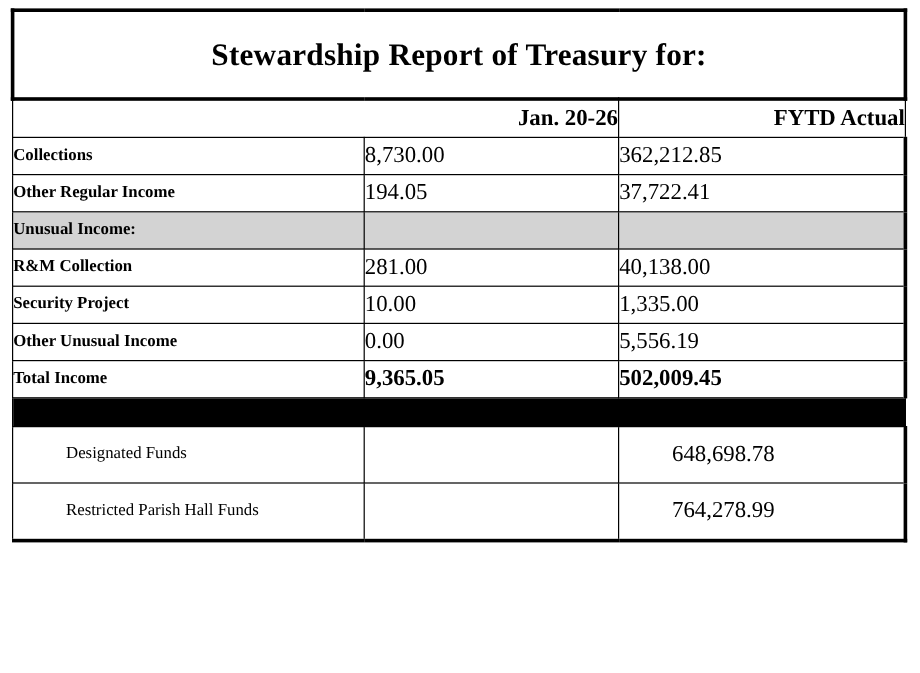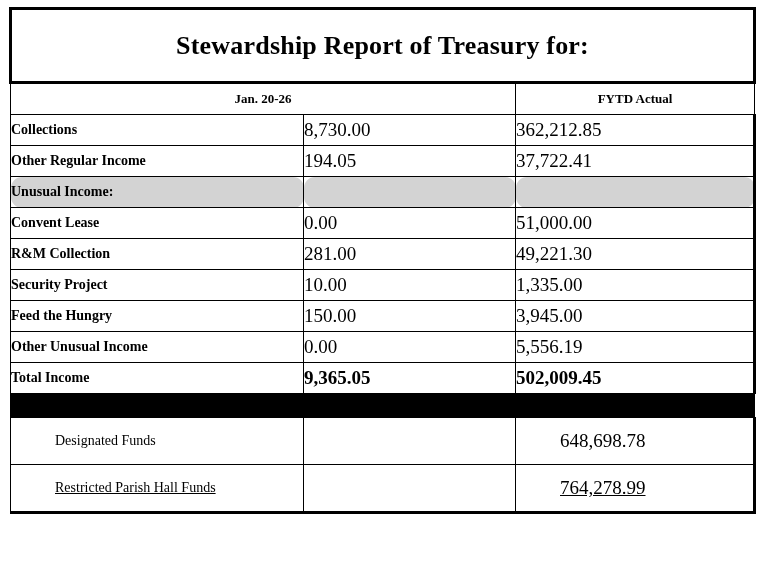--- a/index.html
+++ b/index.html
@@ -49,22 +49,22 @@
   }
   .title-text {
     font-size: 26px;
     font-weight: bold;
     letter-spacing: 0.2px;
   }
 
   
   .hdr-cell {
     height: 30px;
-    text-align: center;
-    font-size: 13px;
+    text-align: right;
+    font-size: 19px;
     font-weight: bold;
     border-left-width: 3px;
     border-right-width: 3px;
   }
 
   
   tr.body-row td { height: 30px; }
 
   .lbl {
     font-size: 14px;
@@ -72,38 +72,38 @@
     text-align: left;
     padding-left: 4px;
     border-left-width: 3px;
   }
   .num {
     font-size: 19px;
     text-align: left;
   }
   .num.fytd { border-right-width: 3px; }
 
-  tr.shaded td { background: #d3d3d3 !important; border-radius: 11px; }
+  tr.shaded td { background: #d3d3d3 !important; }
 
   tr.total-row .num { font-weight: bold; }
 
   
   .black-row td {
     height: 23px;
     background: #000000 !important;
     border-color: #000000;
     border-left-width: 3px;
     border-right-width: 3px;
   }
 
   
   tr.fund-row td { height: 46px; padding-left: 44px; }
   tr.fund-row .lbl { font-weight: normal; }
 
-  tr.last-row td { border-bottom-width: 3px; text-decoration: underline; }
+  tr.last-row td { border-bottom-width: 3px; }
 </style>
 </head>
 <body>
 
 <div id="report-wrap">
   <table class="report">
     <colgroup>
       <col class="c-label">
       <col class="c-week">
       <col class="c-fytd">
@@ -130,38 +130,28 @@
           <td class="lbl">Other Regular Income</td>
           <td class="num">194.05</td>
           <td class="num fytd">37,722.41</td>
         </tr>
         <tr class="body-row shaded">
           <td class="lbl">Unusual Income:</td>
           <td class="num"></td>
           <td class="num fytd"></td>
         </tr>
         <tr class="body-row">
-          <td class="lbl">Convent Lease</td>
-          <td class="num">0.00</td>
-          <td class="num fytd">51,000.00</td>
-        </tr>
-        <tr class="body-row">
           <td class="lbl">R&amp;M Collection</td>
           <td class="num">281.00</td>
-          <td class="num fytd">49,221.30</td>
+          <td class="num fytd">40,138.00</td>
         </tr>
         <tr class="body-row">
           <td class="lbl">Security Project</td>
           <td class="num">10.00</td>
           <td class="num fytd">1,335.00</td>
-        </tr>
-        <tr class="body-row">
-          <td class="lbl">Feed the Hungry</td>
-          <td class="num">150.00</td>
-          <td class="num fytd">3,945.00</td>
         </tr>
         <tr class="body-row">
           <td class="lbl">Other Unusual Income</td>
           <td class="num">0.00</td>
           <td class="num fytd">5,556.19</td>
         </tr>
         <tr class="body-row total-row">
           <td class="lbl">Total Income</td>
           <td class="num">9,365.05</td>
           <td class="num fytd">502,009.45</td>

